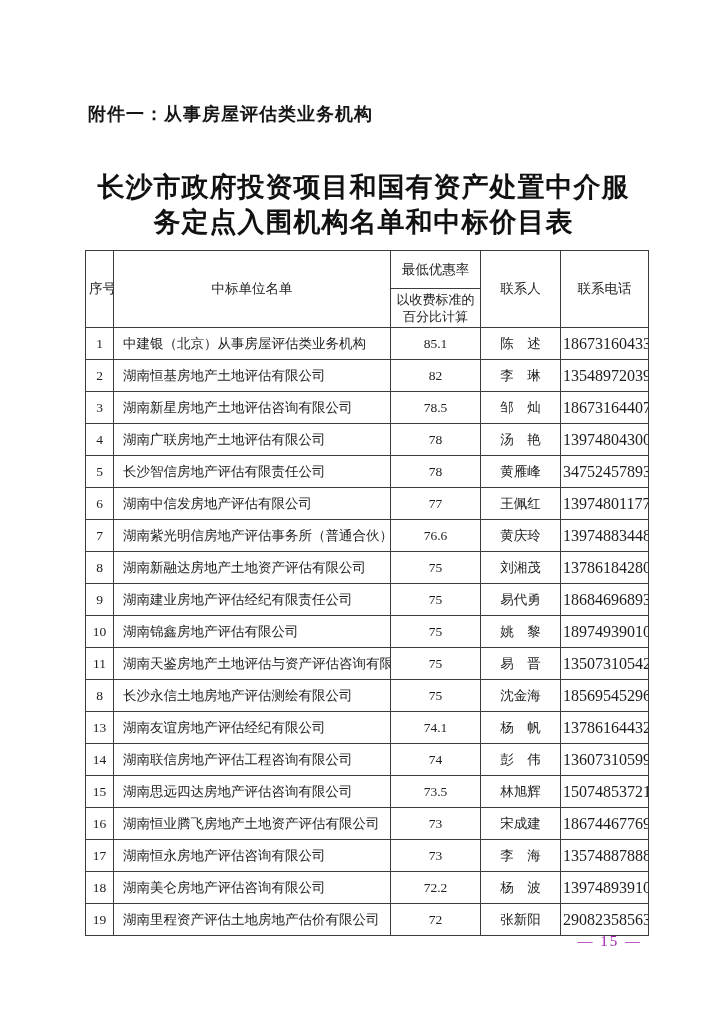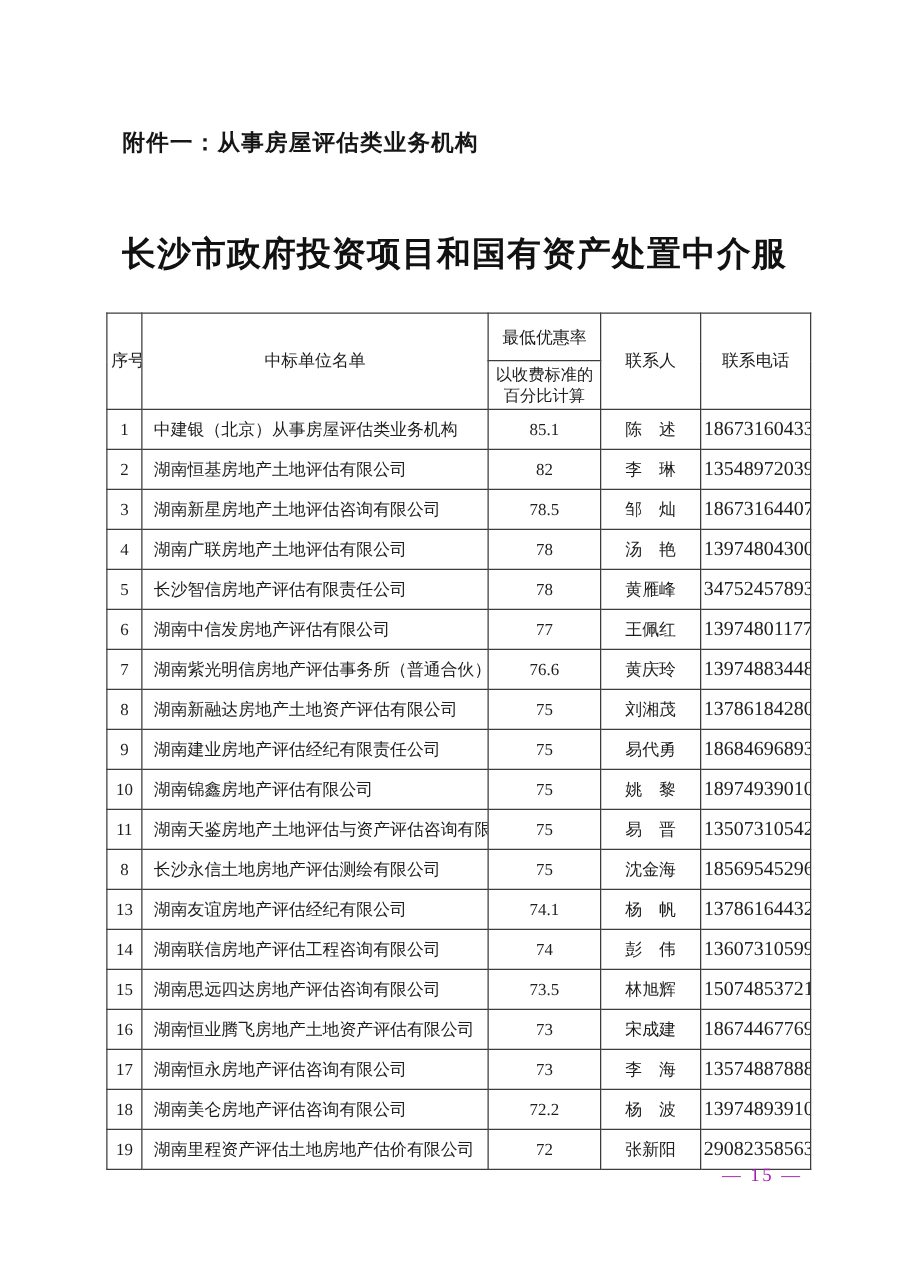--- a/index.html
+++ b/index.html
@@ -6,30 +6,30 @@
   html, body { width:727px; height:1012px; }
   body {
     background:#ffffff;
     color:#1d1d1d;
     font-family:"Liberation Serif","DejaVu Serif",serif;
     position:relative;
     overflow:hidden;
   }
   .attachment-header {
     position:absolute;
-    left:98px; top:102px;
+    left:88px; top:102px;
     font-family:"Liberation Sans","DejaVu Sans",sans-serif;
     font-weight:bold;
     font-size:18px;
     letter-spacing:1px;
     color:#161616;
   }
   .doc-title {
     position:absolute;
-    top:186px; left:0;
+    top:170px; left:0;
     width:727px;
     text-align:center;
     font-weight:bold;
     font-size:27px;
     line-height:35px;
     letter-spacing:1px;
     color:#111;
   }
   table.main {
     position:absolute;
@@ -75,20 +75,21 @@
     letter-spacing:2px;
   }
 </style>
 </head>
 <body>
 
 <div class="attachment-header">附件一：从事房屋评估类业务机构</div>
 
 <div class="doc-title">
   <div>长沙市政府投资项目和国有资产处置中介服</div>
+  <div>务定点入围机构名单和中标价目表</div>
 </div>
 
 <table class="main">
   <colgroup>
     <col style="width:28px">
     <col style="width:277px">
     <col style="width:90px">
     <col style="width:80px">
     <col style="width:88px">
   </colgroup>

